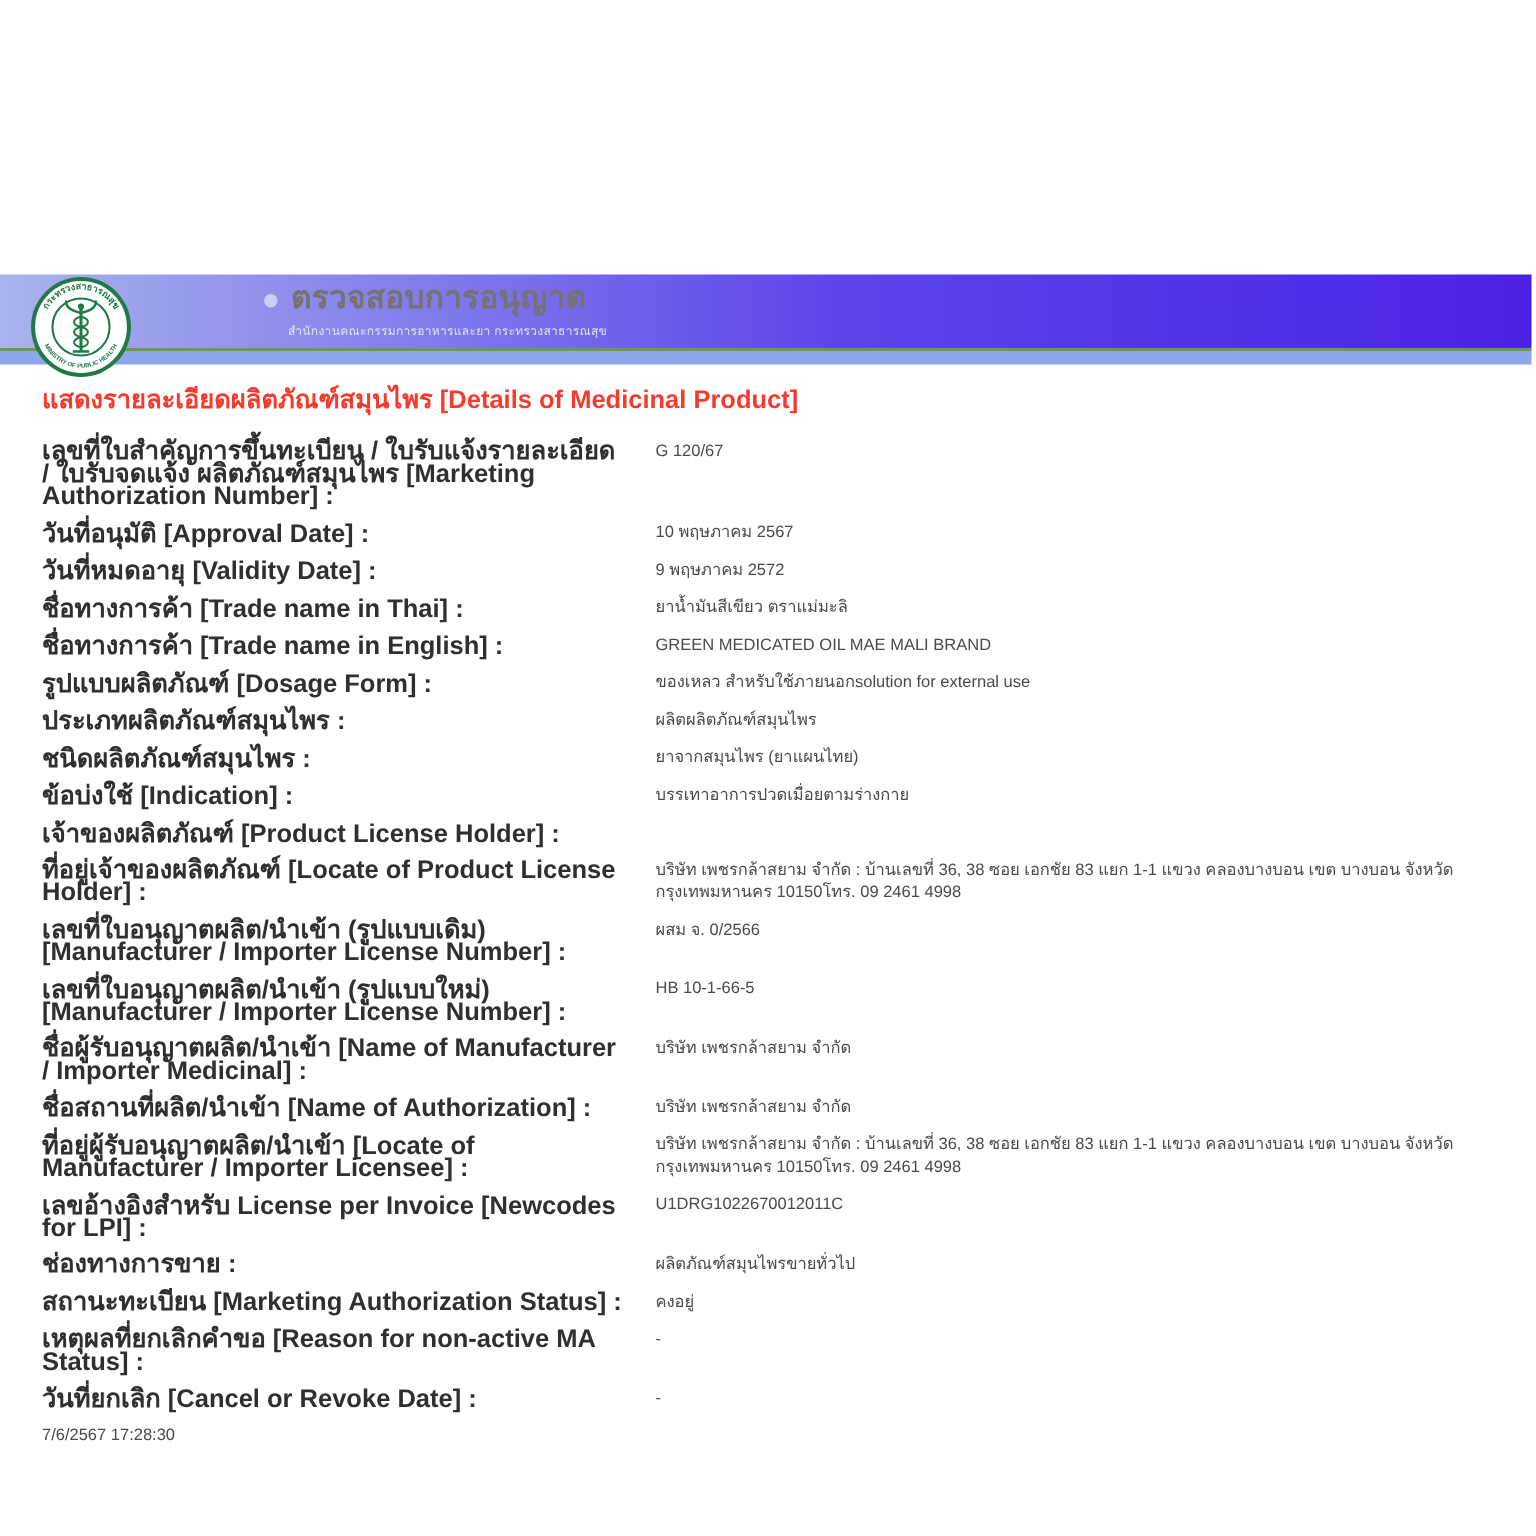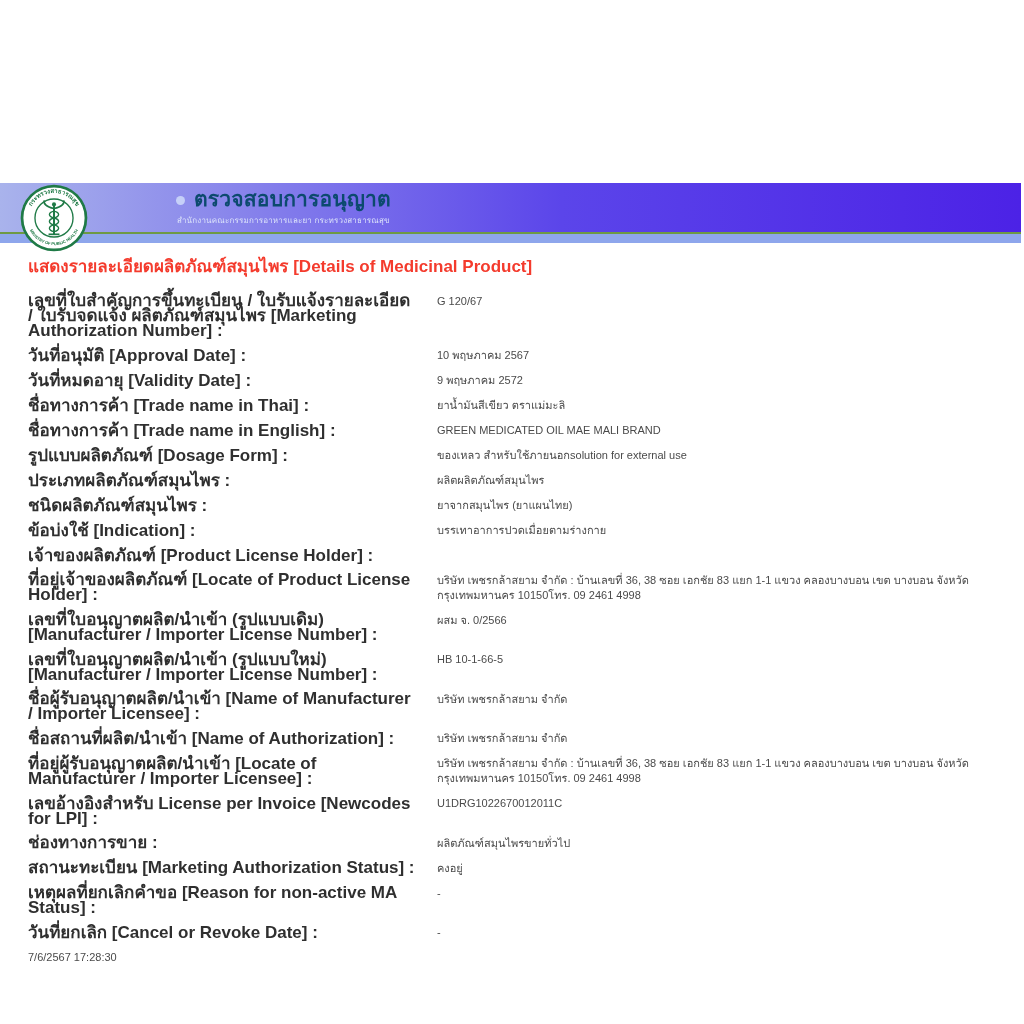--- a/index.html
+++ b/index.html
@@ -35,24 +35,24 @@
     background:var(--blue-strip);
   }
   .logo{position:absolute;left:20px;top:184px;width:68px;height:68px;z-index:5;}
   .header-text{position:absolute;left:176px;top:187px;z-index:4;}
   .title-line{display:flex;align-items:center;}
   .title-bullet{
     display:inline-block;width:9px;height:9px;border-radius:50%;
     background:#c6d0f8;margin-right:9px;margin-top:2px;flex:0 0 auto;
   }
   .header-title{
-    color:#0c4a6e;font-size:21px;font-weight:600;letter-spacing:.2px;line-height:24px;
+    color:#737373;font-size:21px;font-weight:600;letter-spacing:.2px;line-height:24px;
   }
   .header-subtitle{
-    color:#dde4fb;font-size:8px;margin-top:3px;margin-left:1px;letter-spacing:.2px;
+    color:#dde4fb;font-size:8px;margin-top:3px;margin-left:16px;letter-spacing:.2px;text-align:center;
   }
 
   
   .content{position:absolute;left:28px;top:250px;width:972px;}
   .main-heading{
     color:var(--heading-red);font-size:17px;font-weight:700;line-height:22px;
     margin-top:6px;margin-bottom:15px;
   }
   .rows{width:100%;}
   .row{display:flex;align-items:flex-start;margin-bottom:9.5px;}
@@ -159,21 +159,21 @@
         </div>
         <div class="row">
           <div class="label">เลขที่ใบอนุญาตผลิต/นำเข้า (รูปแบบเดิม) [Manufacturer / Importer License Number] :</div>
           <div class="value">ผสม จ. 0/2566</div>
         </div>
         <div class="row">
           <div class="label">เลขที่ใบอนุญาตผลิต/นำเข้า (รูปแบบใหม่) [Manufacturer / Importer License Number] :</div>
           <div class="value">HB 10-1-66-5</div>
         </div>
         <div class="row">
-          <div class="label">ชื่อผู้รับอนุญาตผลิต/นำเข้า [Name of Manufacturer / Importer Licensee] :</div>
+          <div class="label">ชื่อผู้รับอนุญาตผลิต/นำเข้า [Name of Manufacturer / Importer Medicinal] :</div>
           <div class="value">บริษัท เพชรกล้าสยาม จำกัด</div>
         </div>
         <div class="row">
           <div class="label">ชื่อสถานที่ผลิต/นำเข้า [Name of Authorization] :</div>
           <div class="value">บริษัท เพชรกล้าสยาม จำกัด</div>
         </div>
         <div class="row">
           <div class="label">ที่อยู่ผู้รับอนุญาตผลิต/นำเข้า [Locate of Manufacturer / Importer Licensee] :</div>
           <div class="value">บริษัท เพชรกล้าสยาม จำกัด : บ้านเลขที่ 36, 38 ซอย เอกชัย 83 แยก 1-1 แขวง คลองบางบอน เขต บางบอน จังหวัด กรุงเทพมหานคร 10150โทร. 09 2461 4998</div>
         </div>

